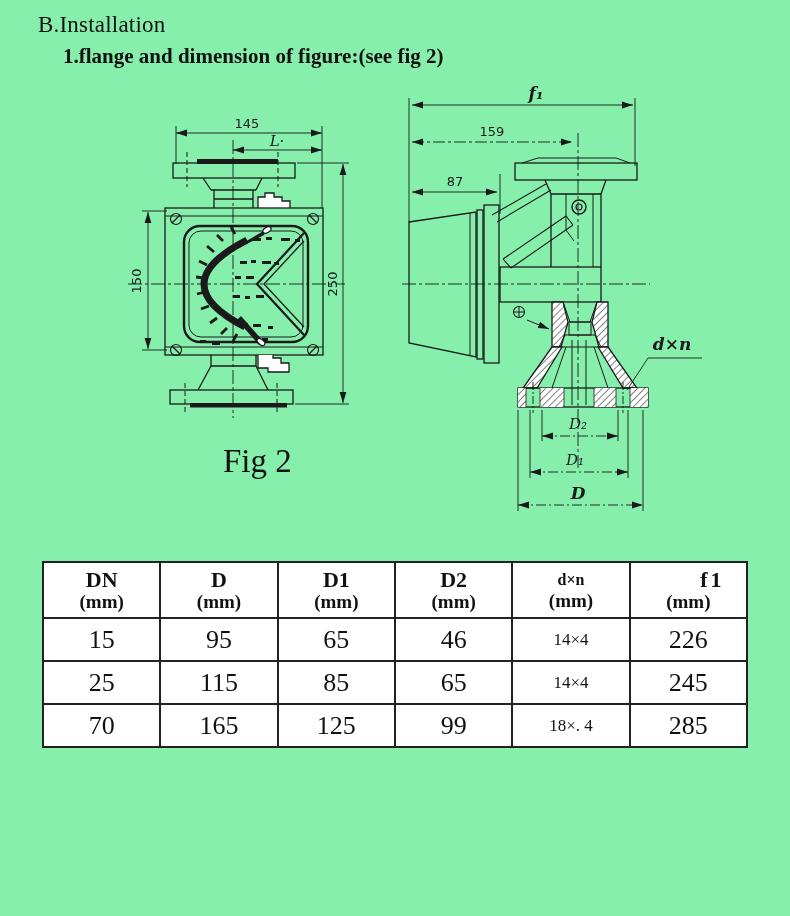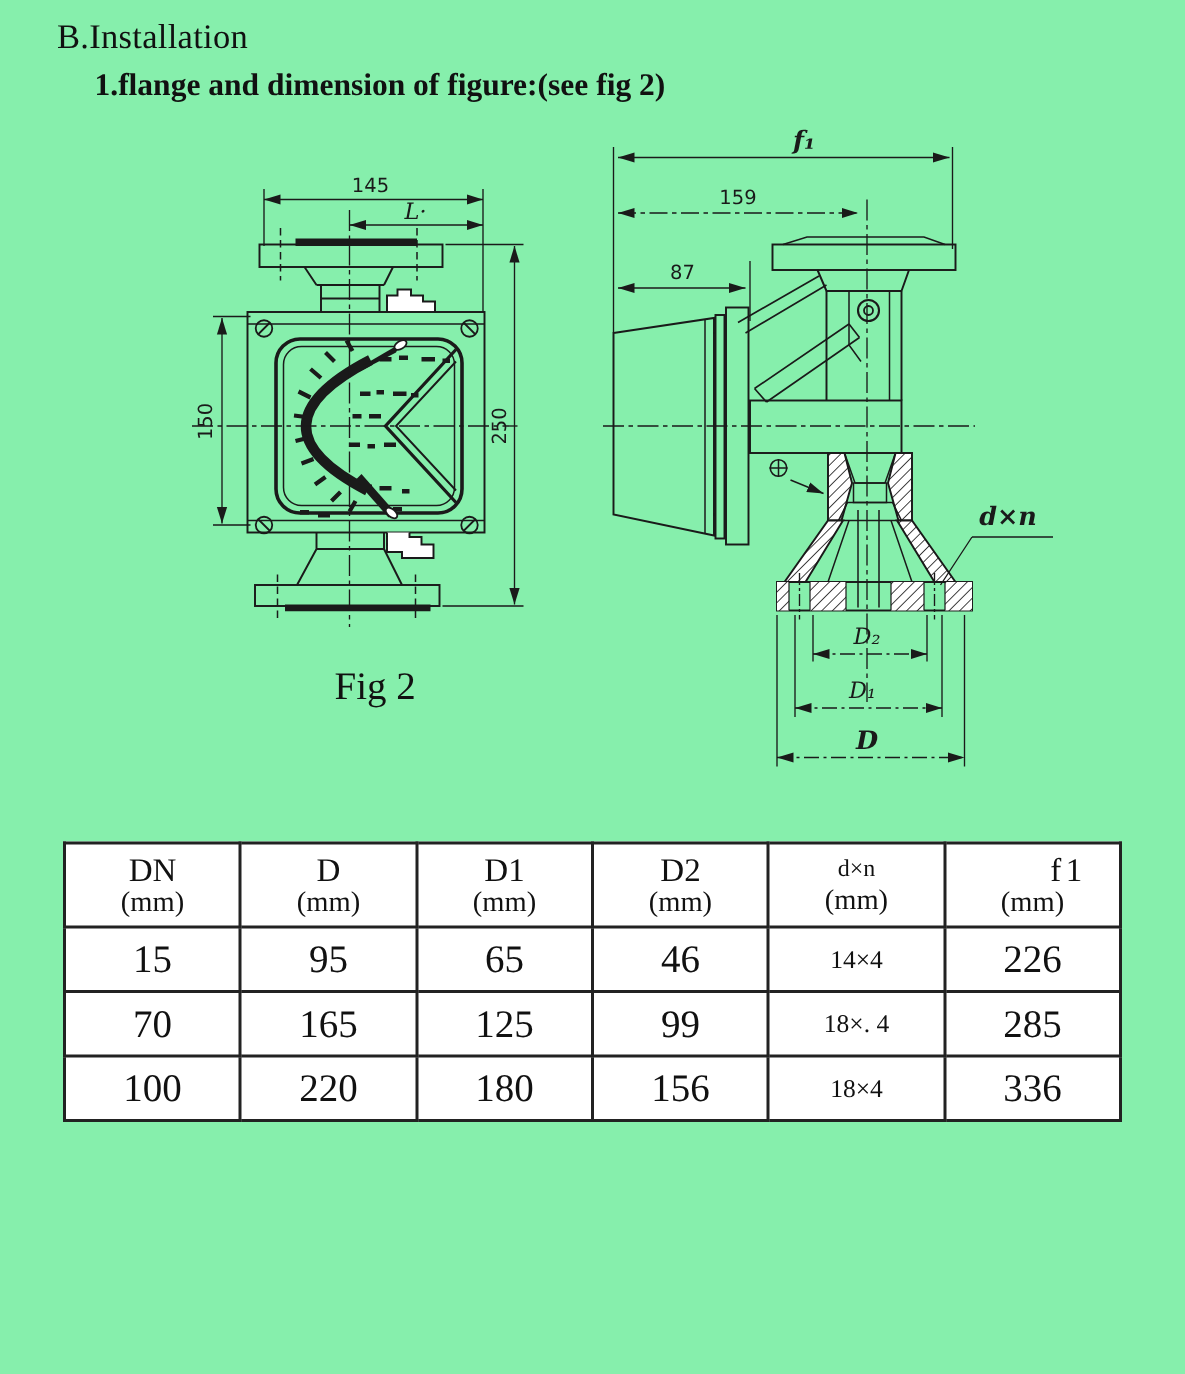--- a/index.html
+++ b/index.html
@@ -7,21 +7,21 @@
     position:relative;
     width:790px;height:916px;
     background:#86efac;
     font-family:"Liberation Serif",serif;
     color:#111;
     overflow:hidden;
   }
   .abs{position:absolute;}
   .doc-title{left:38px;top:12px;font-size:23px;letter-spacing:.2px;}
   .doc-subtitle{left:63px;top:44px;font-size:21px;font-weight:bold;}
-  .fig-caption{left:223px;top:443px;font-size:26px;}
+  .fig-caption{left:223px;top:443px;font-size:33px;}
   .footnote{left:38px;top:844px;font-size:19.5px;}
   svg.drawing{position:absolute;left:0;top:0;}
   svg text{
     font-family:"DejaVu Sans",sans-serif;
     font-size:13px;fill:#1a1a1a;stroke:none;
     text-anchor:middle;
   }
   svg text.script{
     font-family:"DejaVu Serif",serif;
     font-style:italic;font-size:15px;
@@ -36,21 +36,21 @@
     width:706px;border-collapse:collapse;table-layout:fixed;
     background:#fff;
   }
   .dim-table th,.dim-table td{
     border:2px solid #222;
     text-align:center;vertical-align:middle;
     font-family:"Liberation Serif",serif;
     color:#111;
     padding:0;
   }
-  .dim-table th{height:54px;font-weight:normal;}
+  .dim-table th{height:54px;font-weight:bold;}
   .dim-table td{height:41px;font-size:26px;margin-top:36px;}
   .h-label{font-size:22px;line-height:24px;}
   .h-unit{font-size:19px;line-height:20px;}
   th.col-dxn .h-label{font-size:16px;line-height:22px;}
   th.col-f1 .h-label{letter-spacing:3px;margin-left:48px;}
   td.col-dxn{font-size:17px;}
 </style>
 </head>
 <body>
 
@@ -263,32 +263,32 @@
     <tbody>
       <tr>
         <td>15</td>
         <td>95</td>
         <td>65</td>
         <td>46</td>
         <td class="col-dxn">14×4</td>
         <td>226</td>
       </tr>
       <tr>
+        <td>25</td>
+        <td>115</td>
+        <td>85</td>
+        <td>65</td>
+        <td class="col-dxn">14×4</td>
+        <td>245</td>
+      </tr>
+      <tr>
         <td>70</td>
         <td>165</td>
         <td>125</td>
         <td>99</td>
         <td class="col-dxn">18×. 4</td>
         <td>285</td>
       </tr>
-      <tr>
-        <td>100</td>
-        <td>220</td>
-        <td>180</td>
-        <td>156</td>
-        <td class="col-dxn">18×4</td>
-        <td>336</td>
-      </tr>
     </tbody>
   </table>
 
 
 </div>
 
 </body></html>

